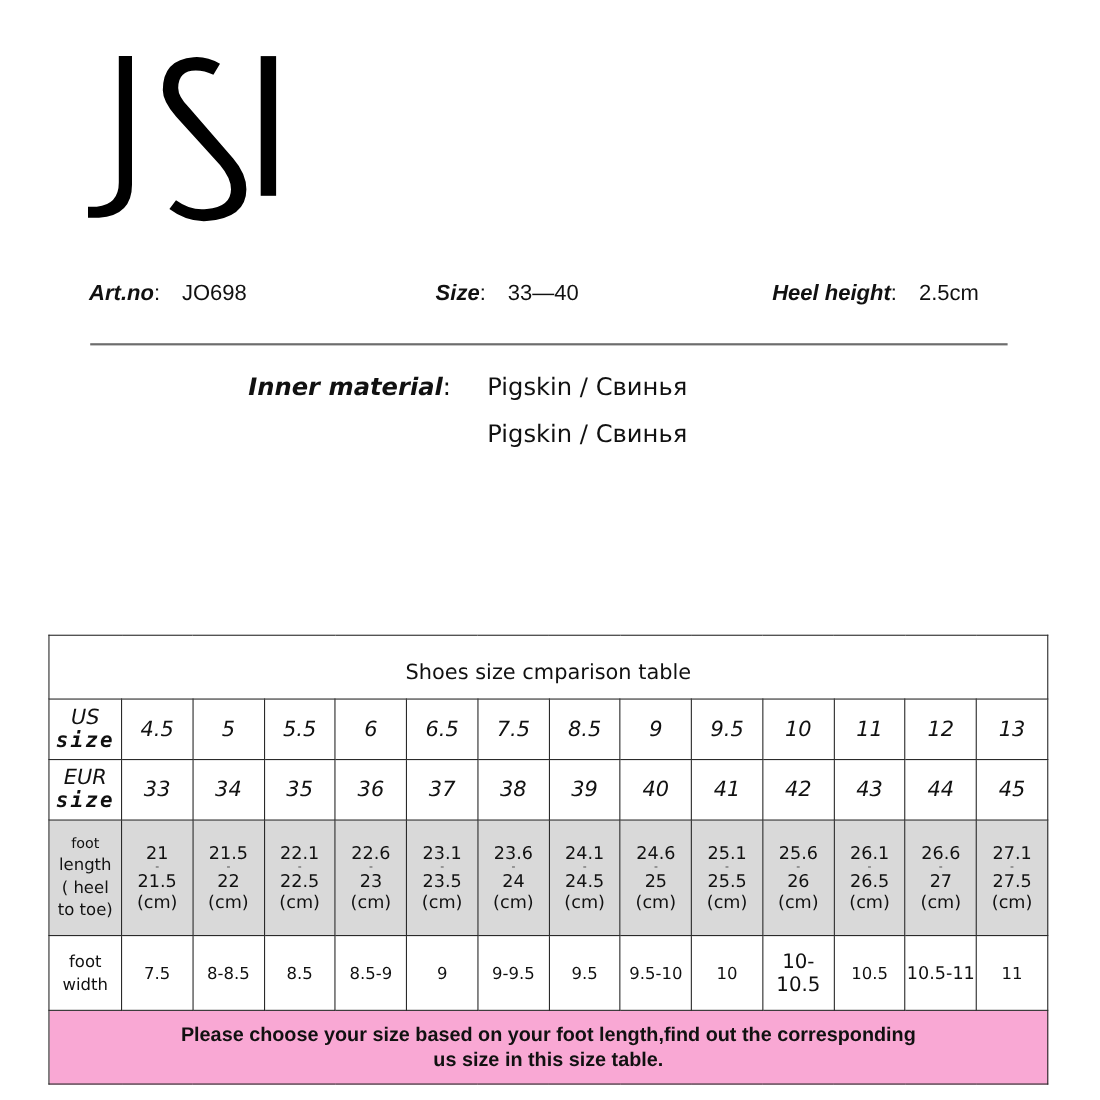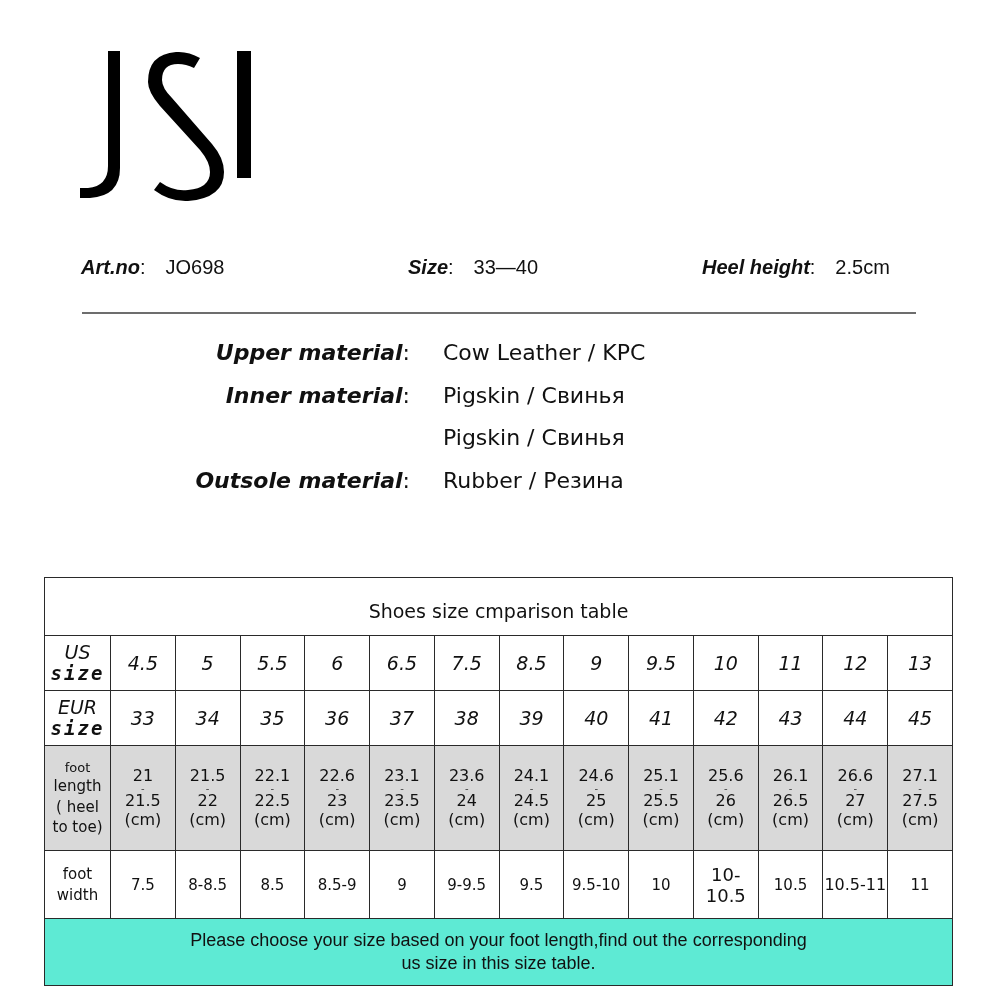--- a/index.html
+++ b/index.html
@@ -20,21 +20,21 @@
   .mat-row .k { position: absolute; right: 590px; top: 0; font-family: "DejaVu Sans", sans-serif; font-weight: bold; font-style: italic; font-size: 22px; white-space: nowrap; }
   .mat-row .v { position: absolute; left: 443px; top: 0; font-family: "DejaVu Sans", sans-serif; font-size: 22px; white-space: nowrap; }
 
   table.size-table { position: absolute; left: 44px; top: 577px; width: 909px; border-collapse: collapse; table-layout: fixed; }
   .size-table td { border: 1.5px solid #2a2a2a; text-align: center; vertical-align: middle; font-family: "DejaVu Sans", sans-serif; color: #111; }
   .size-table col.first { width: 66px; }
   .title-row td { height: 58px; font-size: 19px; padding-top: 8px; }
   .us-row td, .eur-row td { height: 55px; font-size: 19px; font-style: italic; }
   .len-row td { height: 105px; background: #d9d9d9; font-size: 16px; line-height: 1.15; }
   .wid-row td { height: 68px; font-size: 15px; }
-  .note-row td { height: 67px; background: #5eead4; font-size: 18px; line-height: 1.3; font-family: "Liberation Sans", sans-serif; padding: 0 60px; }
+  .note-row td { height: 67px; background: #f9a8d4; font-size: 18px; line-height: 1.3; font-family: "Liberation Sans", sans-serif; padding: 0 60px; font-weight: bold; }
   .hdr-cell { font-size: 18px; line-height: 1.1; }
   .hdr-cell .sm { font-size: 19px; letter-spacing: 2px; font-family: "DejaVu Sans Mono", monospace; font-weight: bold; }
   .len-hdr { font-size: 15px !important; line-height: 1.35 !important; text-align: center; }
   .dash { font-size: 10px; line-height: 0.7; display: block; color: #444; }
   .blk { display: block; }
 </style>
 </head>
 <body>
 
 <svg class="logo" viewBox="0 0 200 160" aria-label="JSI">
@@ -43,44 +43,36 @@
 
   <path d="M130 12 Q118 5 106 6 Q78 8 78 36 Q78 46 90 60 L130 104 Q140 116 140 126 Q140 142 118 144 Q104 146 90 136 L84 144 Q100 156 118 155 Q154 152 154 126 Q154 112 142 98 L102 52 Q92 42 92 34 Q92 18 108 18 Q116 18 124 22 Z" fill="#000"></path>
 
   <rect x="167" y="5" width="14" height="127" fill="#000"></rect>
 </svg>
 
 <div class="specs">
   <div class="spec" style="left:81px;">
     <span class="k">Art.no</span><span class="c">:</span><span class="v">JO698</span>
   </div>
-  <div class="spec" style="left:408px;">
+  <div class="spec" style="left:396px;">
     <span class="k">Size</span><span class="c">:</span><span class="v">33—40</span>
   </div>
   <div class="spec" style="left:702px;">
     <span class="k">Heel height</span><span class="c">:</span><span class="v">2.5cm</span>
   </div>
 </div>
 <div class="divider"></div>
 
 <div class="materials">
-  <div class="mat-row">
-    <span class="k"><span>Upper material</span><span style="font-weight:normal;font-style:normal;">:</span></span>
-    <span class="v">Cow Leather / KPC</span>
-  </div>
   <div class="mat-row">
     <span class="k"><span>Inner material</span><span style="font-weight:normal;font-style:normal;">:</span></span>
     <span class="v">Pigskin / Свинья</span>
   </div>
   <div class="mat-row">
     <span class="v">Pigskin / Свинья</span>
-  </div>
-  <div class="mat-row">
-    <span class="k"><span>Outsole material</span><span style="font-weight:normal;font-style:normal;">:</span></span>
-    <span class="v">Rubber / Резина</span>
   </div>
 </div>
 
 <table class="size-table">
   <colgroup>
     <col class="first">
       <col>
       <col>
       <col>
       <col>

